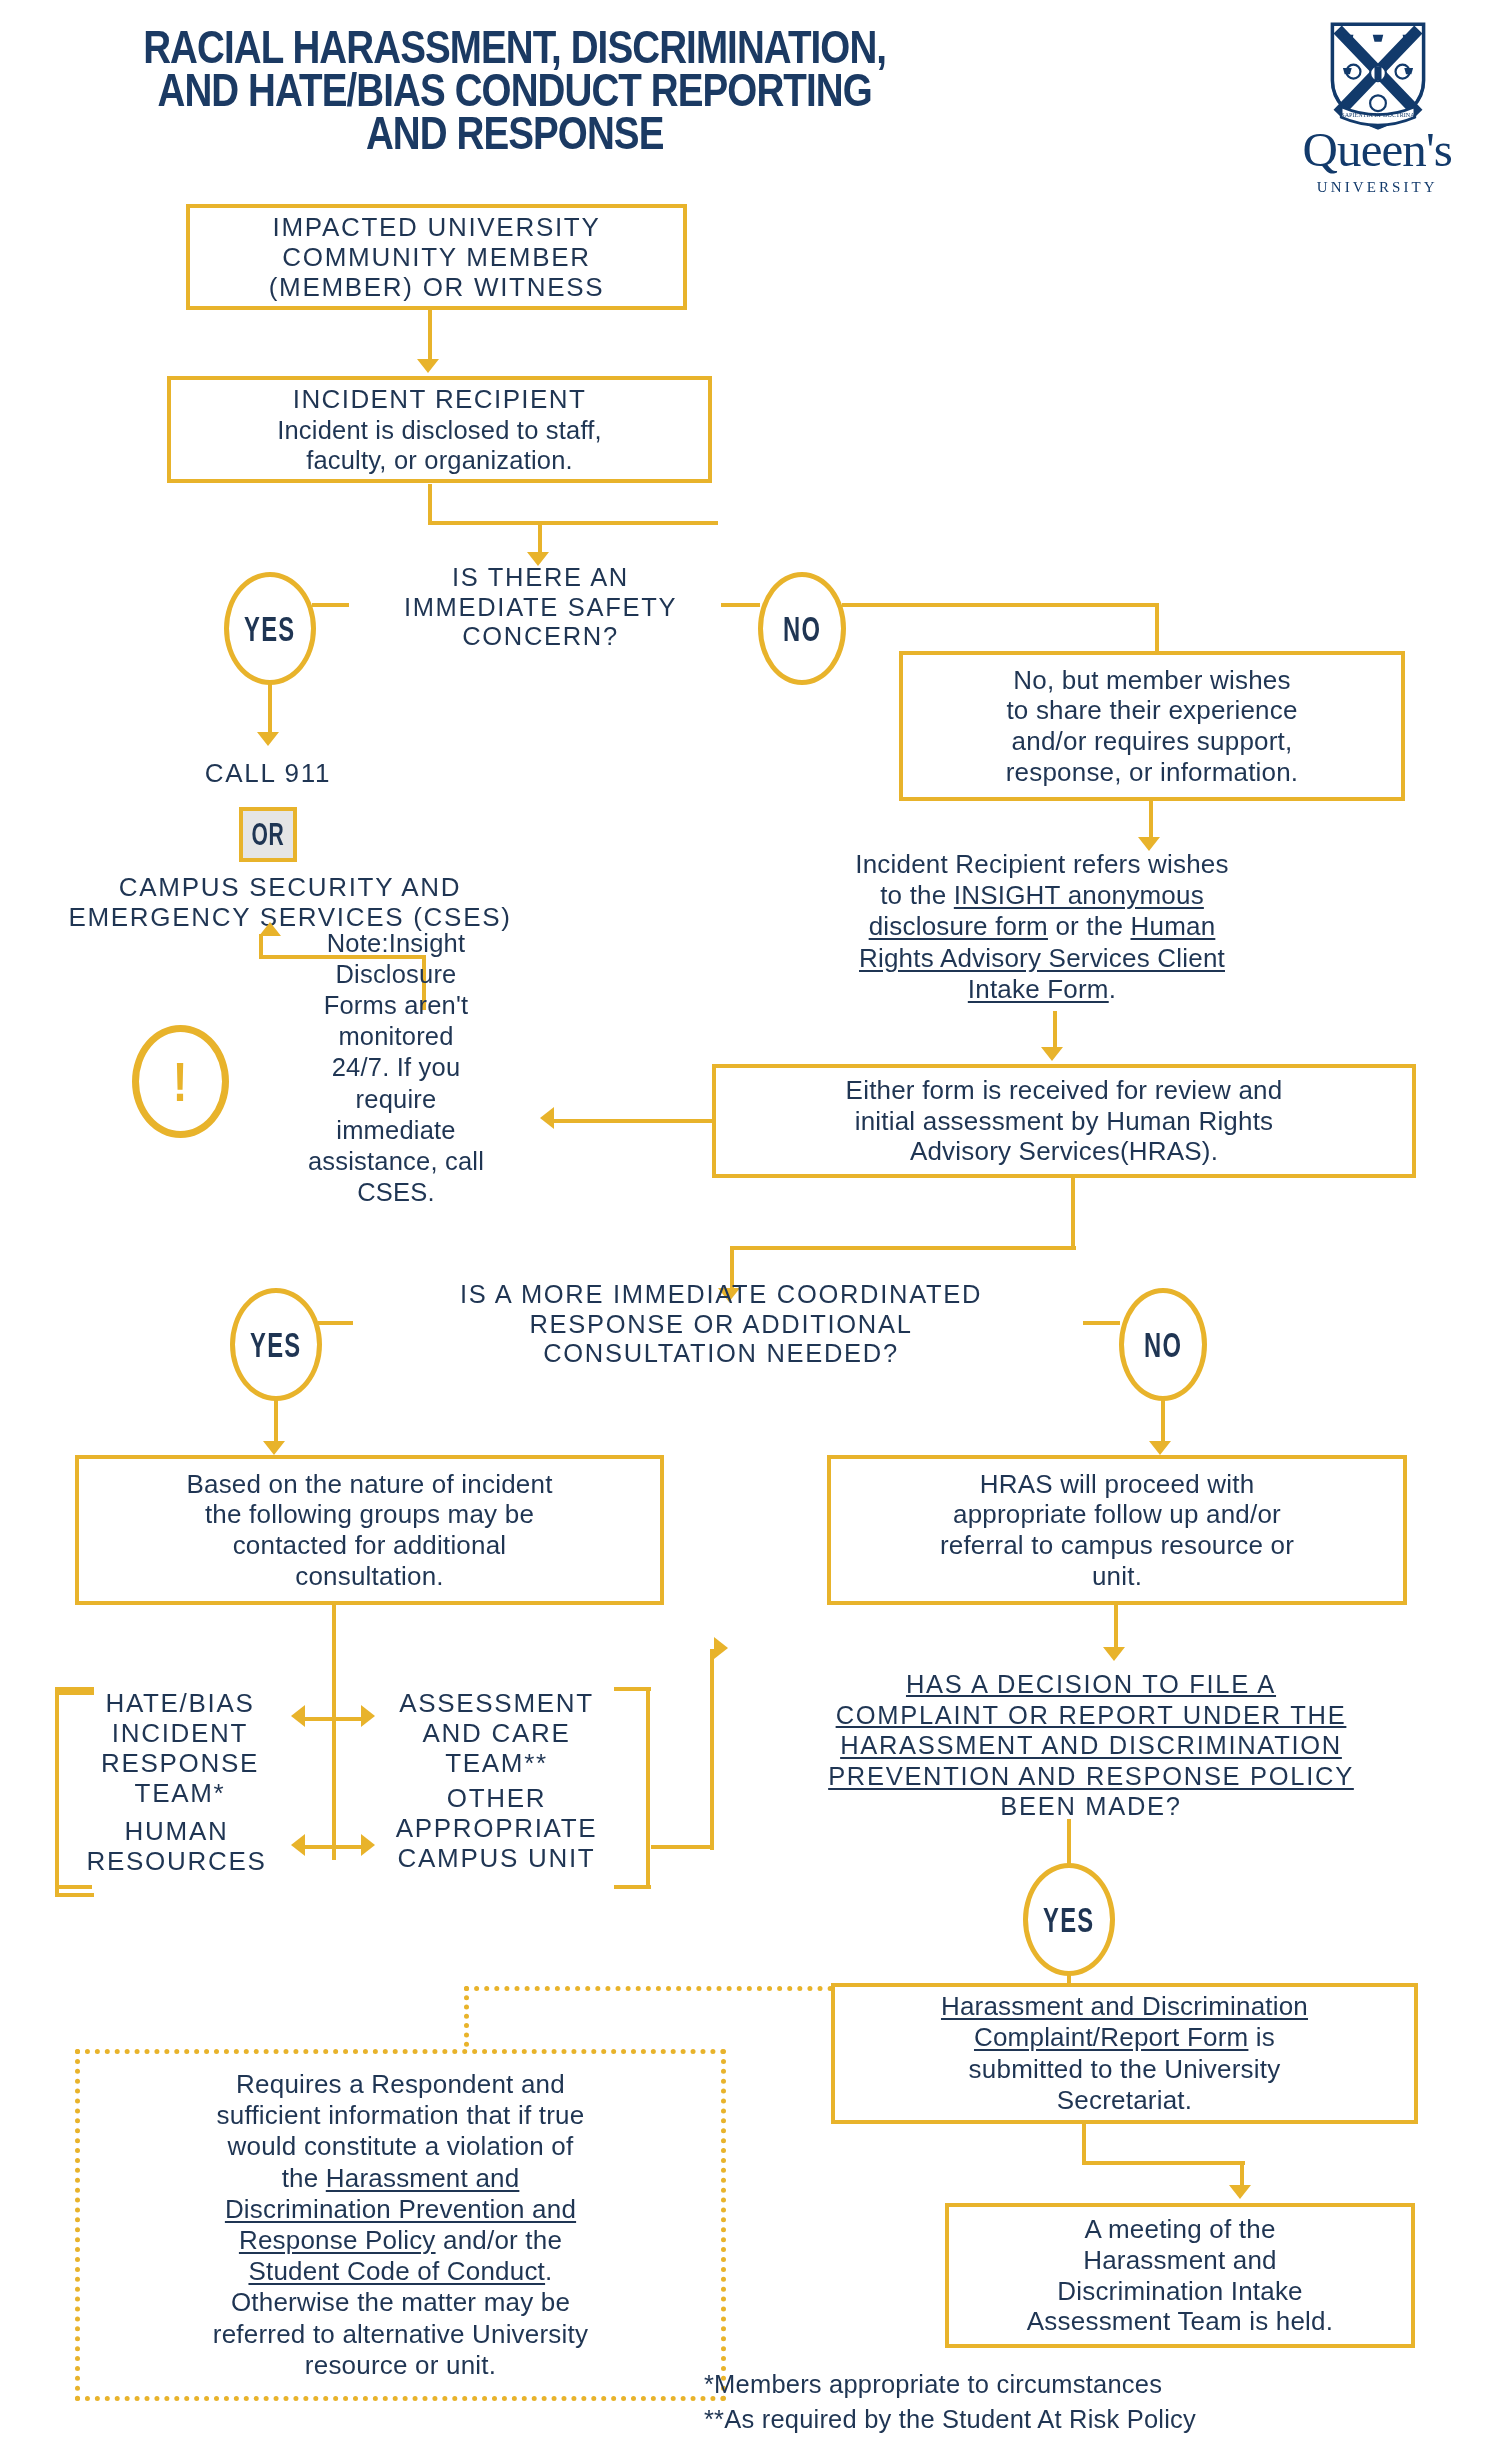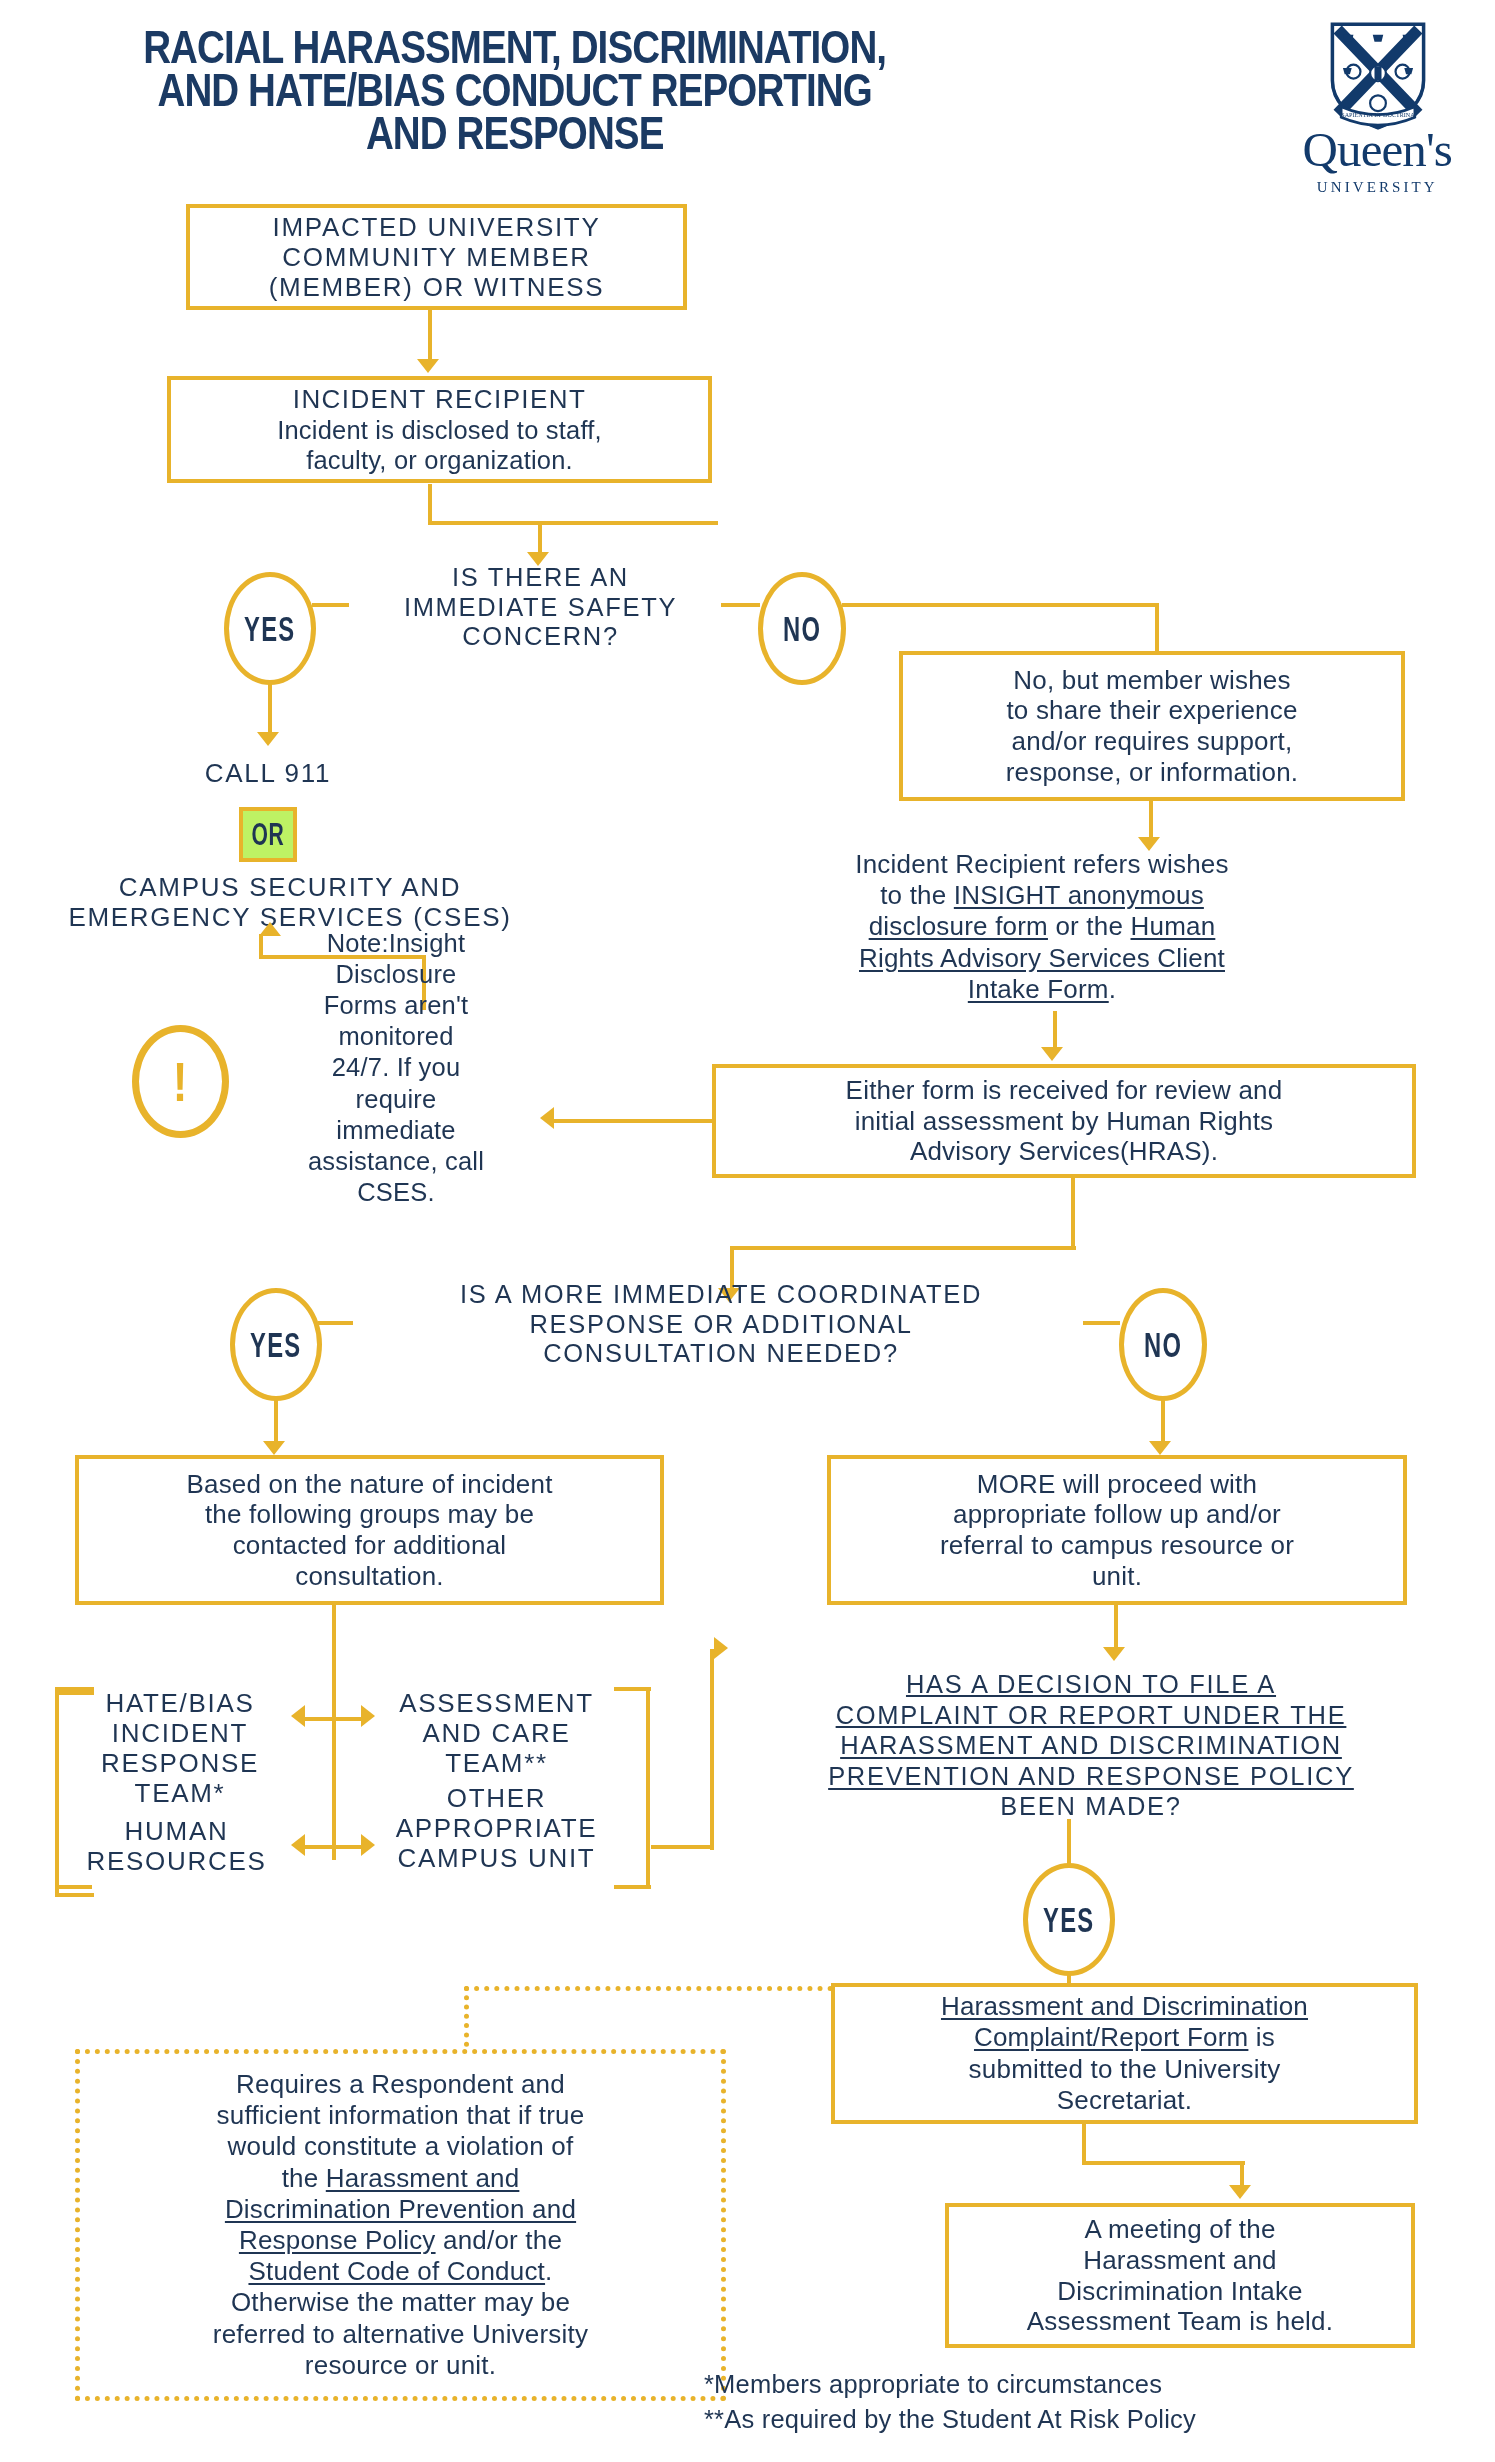--- a/index.html
+++ b/index.html
@@ -83,21 +83,21 @@
     display:flex;align-items:center;justify-content:center;
     color:var(--navy);
     font-family:"Liberation Sans", sans-serif;
     font-weight:bold;
     box-sizing:border-box;
   }
   .pill span{ transform:scaleX(0.68); display:block; letter-spacing:1.8px;}
 
   
   .orchip{
-    border:4.4px solid var(--gold); background:#bef264;
+    border:4.4px solid var(--gold); background:#e5e5e5;
     display:flex;align-items:center;justify-content:center;
     color:var(--navy); font-weight:bold; box-sizing:border-box;
   }
   .orchip span{ transform:scaleX(0.66); display:block; letter-spacing:0.9px;}
 
   
   .warn{
     border:7px solid var(--gold); border-radius:50%;
     box-sizing:border-box; background:#fff;
     display:flex;align-items:center;justify-content:center;
@@ -299,21 +299,21 @@
   <div class="abs arrowD" style="left:1149px;top:1441px;"></div>
 
   <div class="abs box" style="left:75px;top:1455px;width:589px;height:150px;">
     <div class="inner lbl-body" style="white-space:pre-line;font-size:26px;">Based on the nature of incident
 the following groups may be
 contacted for additional
 consultation.</div>
   </div>
 
   <div class="abs box" style="left:827px;top:1455px;width:580px;height:150px;">
-    <div class="inner lbl-body" style="white-space:pre-line;font-size:26px;">MORE will proceed with
+    <div class="inner lbl-body" style="white-space:pre-line;font-size:26px;">HRAS will proceed with
 appropriate follow up and/or
 referral to campus resource or
 unit.</div>
   </div>
   <div class="abs vline" style="left:1114px;top:1605px;height:46px;"></div>
   <div class="abs arrowD" style="left:1103px;top:1647px;"></div>
 
   <div class="abs vline" style="left:332px;top:1605px;height:88px;"></div>
 
   <div class="abs bracketL" style="left:55px;top:1687px;width:35px;height:202px;border-color:var(--gold);"></div>

